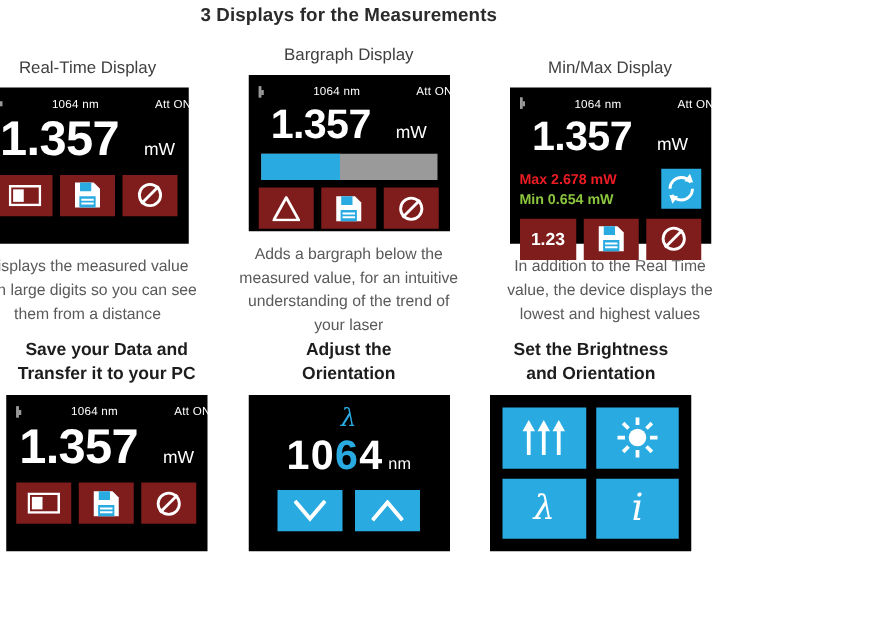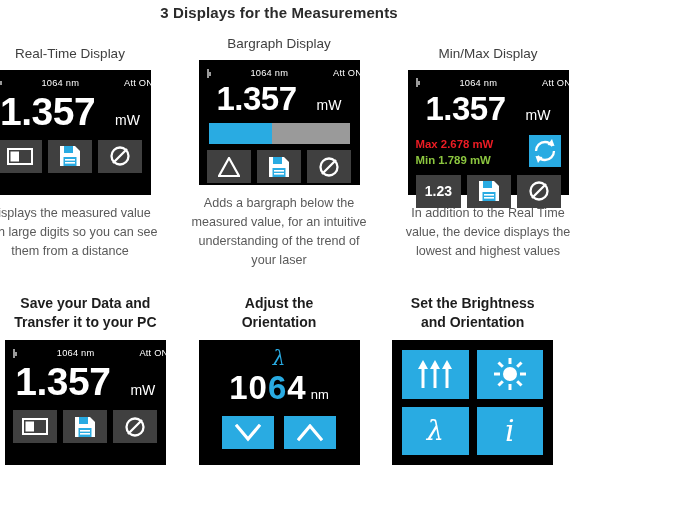--- a/index.html
+++ b/index.html
@@ -26,21 +26,21 @@
     color: #2b2b2b;
     padding-top: 4px;
     letter-spacing: 0.1px;
   }
   .row {
     display: flex;
     justify-content: center;
     gap: 23px;
   }
   .row-top { margin-top: 14px; }
-  .row-bottom { margin-top: 24px; }
+  .row-bottom { }
   .cell {
     width: 210px;
     display: flex;
     flex-direction: column;
     align-items: center;
     justify-content: center;
   }
   .cell-title {
     font-size: 13.5px;
     color: #3f3f3f;
@@ -171,21 +171,21 @@
 
   .btn-row {
     display: flex;
     gap: 6px;
     margin-top: 6px;
     justify-content: center;
   }
   .btn {
     width: 44px;
     height: 33px;
-    background: #404040;
+    background: #7f1d1d;
     display: flex;
     align-items: center;
     justify-content: center;
     color: #ffffff;
   }
   .btn.wide { width: 46px; }
   .btn-label {
     font-size: 14px;
     font-weight: bold;
     color: #ffffff;
@@ -370,21 +370,21 @@
             </div>
           <span class="status-text">1064 nm</span>
           <span class="status-text second">Att ON</span>
         </div>
         <div class="reading small">
           <span class="value">1.357</span>
           <span class="unit">mW</span>
         </div>
         <div class="minmax">
           <div class="line max">Max 2.678 mW</div>
-          <div class="line min">Min  1.789 mW</div>
+          <div class="line min">Min  0.654 mW</div>
           <div class="refresh-btn">
             <svg width="32" height="32" viewBox="0 0 32 32">
               <path d="M7 16 a9 9 0 0 1 9 -9 a9 9 0 0 1 7.5 4" fill="none" stroke="#ffffff" stroke-width="2.3"></path>
               <path d="M25 16 a9 9 0 0 1 -9 9 a9 9 0 0 1 -7.5 -4" fill="none" stroke="#ffffff" stroke-width="2.3"></path>
               <path d="M23 4 l2.5 7 l-7 -1 z" fill="#ffffff"></path>
               <path d="M9 28 l-2.5 -7 l7 1 z" fill="#ffffff"></path>
             </svg>
           </div>
         </div>
         <div class="btn-row">

